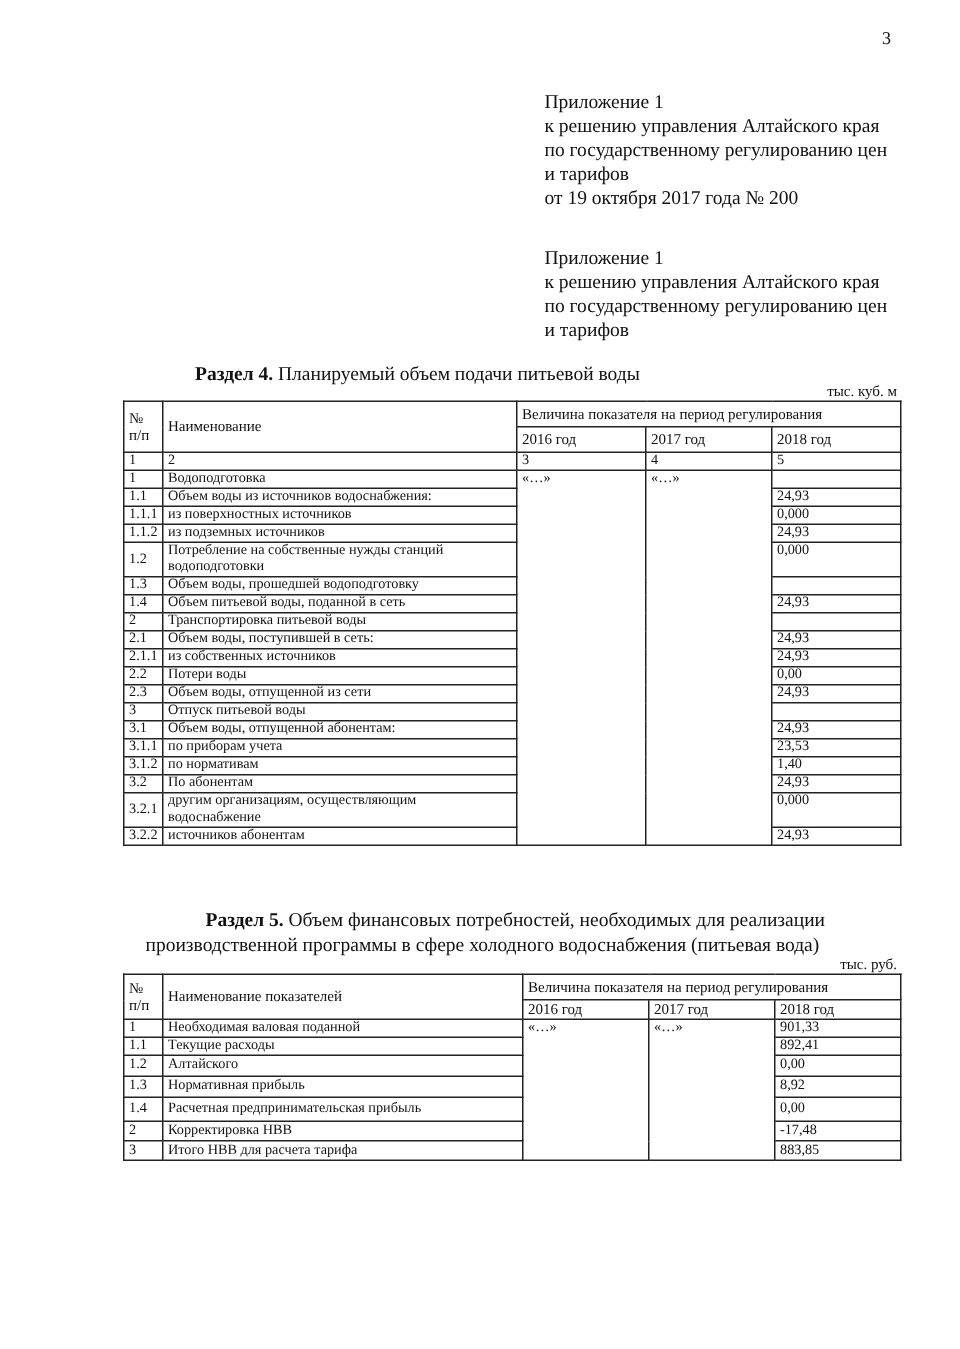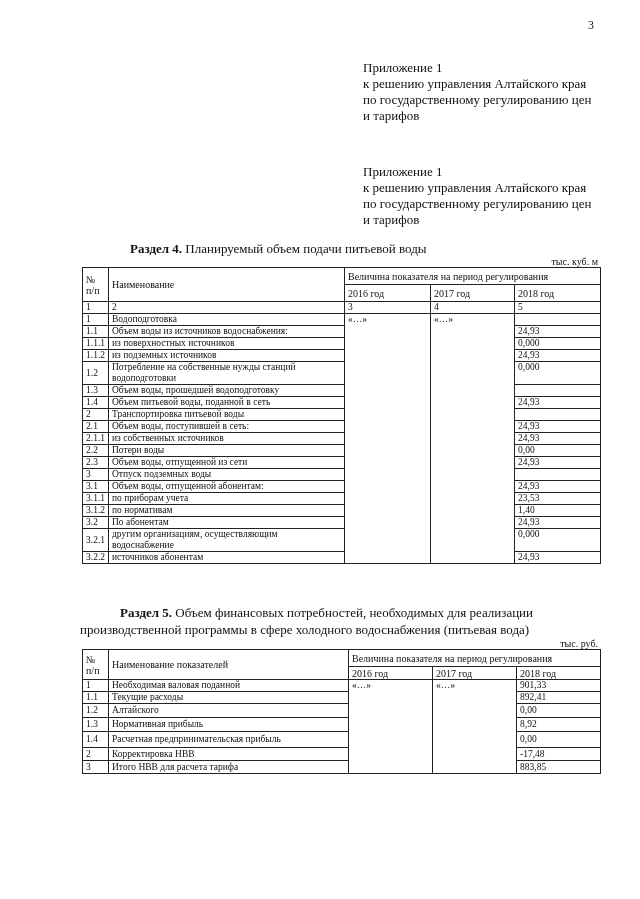--- a/index.html
+++ b/index.html
@@ -6,21 +6,21 @@
   body { width: 640px; height: 899px; position: relative; overflow: hidden;
          font-family: "Liberation Serif", "DejaVu Serif", serif; color: #111; }
   .page-num { position: absolute; left: 588px; top: 18px; font-size: 12px; }
   .appendix { position: absolute; left: 363px; font-size: 13px; line-height: 16px; }
   .appendix div { white-space: nowrap; }
   #app1 { top: 60px; }
   #app2 { top: 164px; }
   .sec-title { position: absolute; font-size: 13px; white-space: nowrap; }
   .sec-title b { font-weight: bold; }
   #sec4-title { left: 130px; top: 241px; }
-  #sec5-title { left: 80px; top: 604px; width: 510px; white-space: normal; line-height: 17px; text-indent: 40px; }
+  #sec5-title { left: 97px; top: 604px; width: 510px; white-space: normal; line-height: 17px; text-indent: 40px; }
   .unit { position: absolute; font-size: 10px; right: 42px; }
   #unit4 { top: 256px; }
   #unit5 { top: 638px; text-align: center; }
   table { position: absolute; border-collapse: collapse; font-size: 9.5px; table-layout: fixed; }
   td, th { border: 1px solid #222; padding: 0 3px; font-weight: normal; vertical-align: middle; line-height: 11px; }
   #t4 { left: 82px; top: 267px; width: 518px; }
   #t5 { left: 82px; top: 649px; width: 518px; }
   .c { text-align: left; }
   .l { text-align: left; }
   td.top { vertical-align: top; }
@@ -31,20 +31,21 @@
 </head>
 <body>
 
 <div class="page-num">3</div>
 
 <div class="appendix" id="app1">
   <div>Приложение 1</div>
   <div>к решению управления Алтайского края</div>
   <div>по государственному регулированию цен</div>
   <div>и тарифов</div>
+  <div>от 19 октября 2017 года № 200</div>
 </div>
 
 <div class="appendix" id="app2">
   <div>Приложение 1</div>
   <div>к решению управления Алтайского края</div>
   <div>по государственному регулированию цен</div>
   <div>и тарифов</div>
 </div>
 
 <div class="sec-title" id="sec4-title"><b>Раздел 4.</b><span> Планируемый объем подачи питьевой воды</span></div>
@@ -133,21 +134,21 @@
         <td>Потери воды</td>
         <td class="c">0,00</td>
       </tr>
   <tr class="r1">
         <td>2.3</td>
         <td>Объем воды, отпущенной из сети</td>
         <td class="c">24,93</td>
       </tr>
   <tr class="r1">
         <td>3</td>
-        <td>Отпуск подземных воды</td>
+        <td>Отпуск питьевой воды</td>
         <td class="c"></td>
       </tr>
   <tr class="r1">
         <td>3.1</td>
         <td>Объем воды, отпущенной абонентам:</td>
         <td class="c">24,93</td>
       </tr>
   <tr class="r1">
         <td>3.1.1</td>
         <td>по приборам учета</td>

